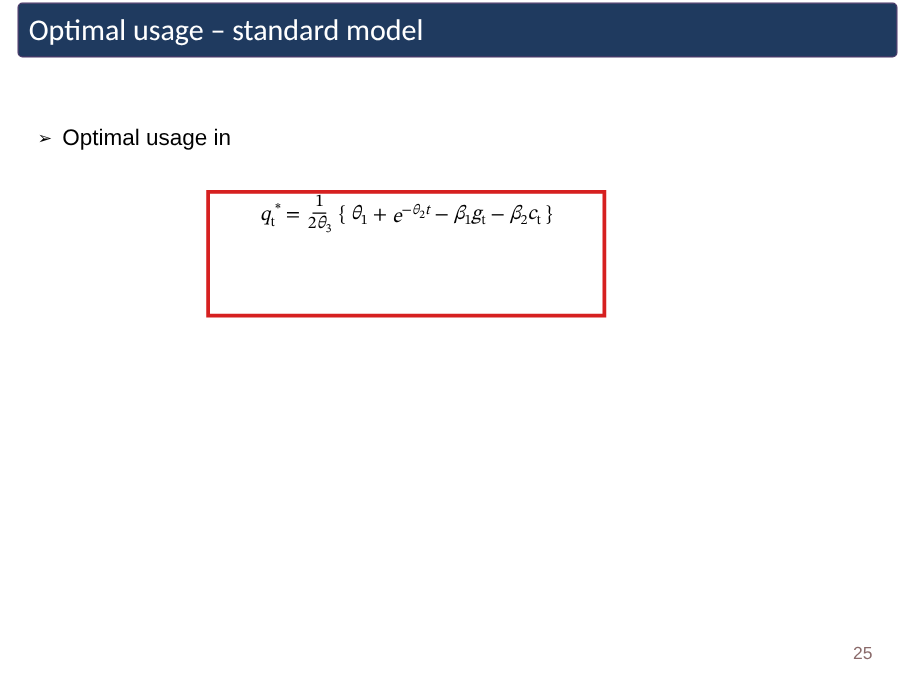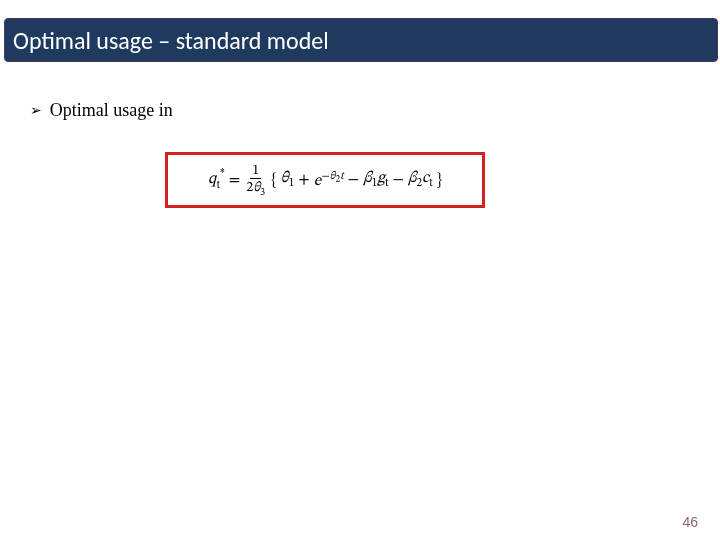--- a/index.html
+++ b/index.html
@@ -5,29 +5,28 @@
   * { margin: 0; padding: 0; box-sizing: border-box; }
   html, body { width: 720px; height: 540px; }
   body {
     font-family: "Calibri", "Segoe UI", Arial, sans-serif;
     background: #ffffff;
     position: relative;
     overflow: hidden;
   }
   .title-bar {
     position: absolute;
-    top: 2px; left: 4px; right: 2px;
+    top: 2px; left: 14px; right: 2px;
     height: 44px;
     background: #1f3a5f;
     border: 1px solid #4a3a6a;
     border-radius: 4px;
     display: flex;
     align-items: center;
     padding: 14px 8px;
-    margin-top: 16px;
   }
   .title-text {
     color: #ffffff;
     font-size: 24px;
     font-weight: 400;
   }
   .content {
     position: absolute;
     top: 100px;
     left: 30px;
@@ -38,39 +37,39 @@
     align-items: center;
     gap: 8px;
   }
   .arrow-bullet {
     color: #000000;
     font-size: 14px;
   }
   .bullet-text {
     color: #000000;
     font-size: 18px;
-    font-family: Liberation Serif, serif;
+    font-family: Liberation Sans, sans-serif;
     text-align: right;
   }
   .inline-math {
     font-family: "Cambria Math", "STIX Two Math", "Times New Roman", serif;
     font-style: italic;
     color: #000000;
     font-size: 18px;
   }
   .eq-box {
     position: absolute;
     top: 152px;
     left: 165px;
     width: 320px;
-    height: 56px;
+    height: 102px;
     border: 3px solid #d62020;
     background: #ffffff;
     display: flex;
-    align-items: center;
+    align-items: flex-start;
     justify-content: center;
   }
   .equation {
     font-family: "Cambria Math", "STIX Two Math", "Times New Roman", serif;
     color: #000000;
     font-size: 16px;
     white-space: nowrap;
     display: flex;
     align-items: center;
     gap: 4px;
@@ -126,13 +125,13 @@
     <span> + </span>
     <span><span class="it">e</span><sup><span>−</span><span class="it">θ</span><sub style="font-size:0.8em">2</sub><span class="it">t</span></sup></span>
     <span> − </span>
     <span><span class="it">β</span><sub>1</sub><span class="it">g</span><sub>t</sub></span>
     <span> − </span>
     <span><span class="it">β</span><sub>2</sub><span class="it">c</span><sub>t</sub></span>
     <span>}</span>
   </div>
 </div>
 
-<div class="page-number">46</div>
+<div class="page-number">25</div>
 
 </body></html>

